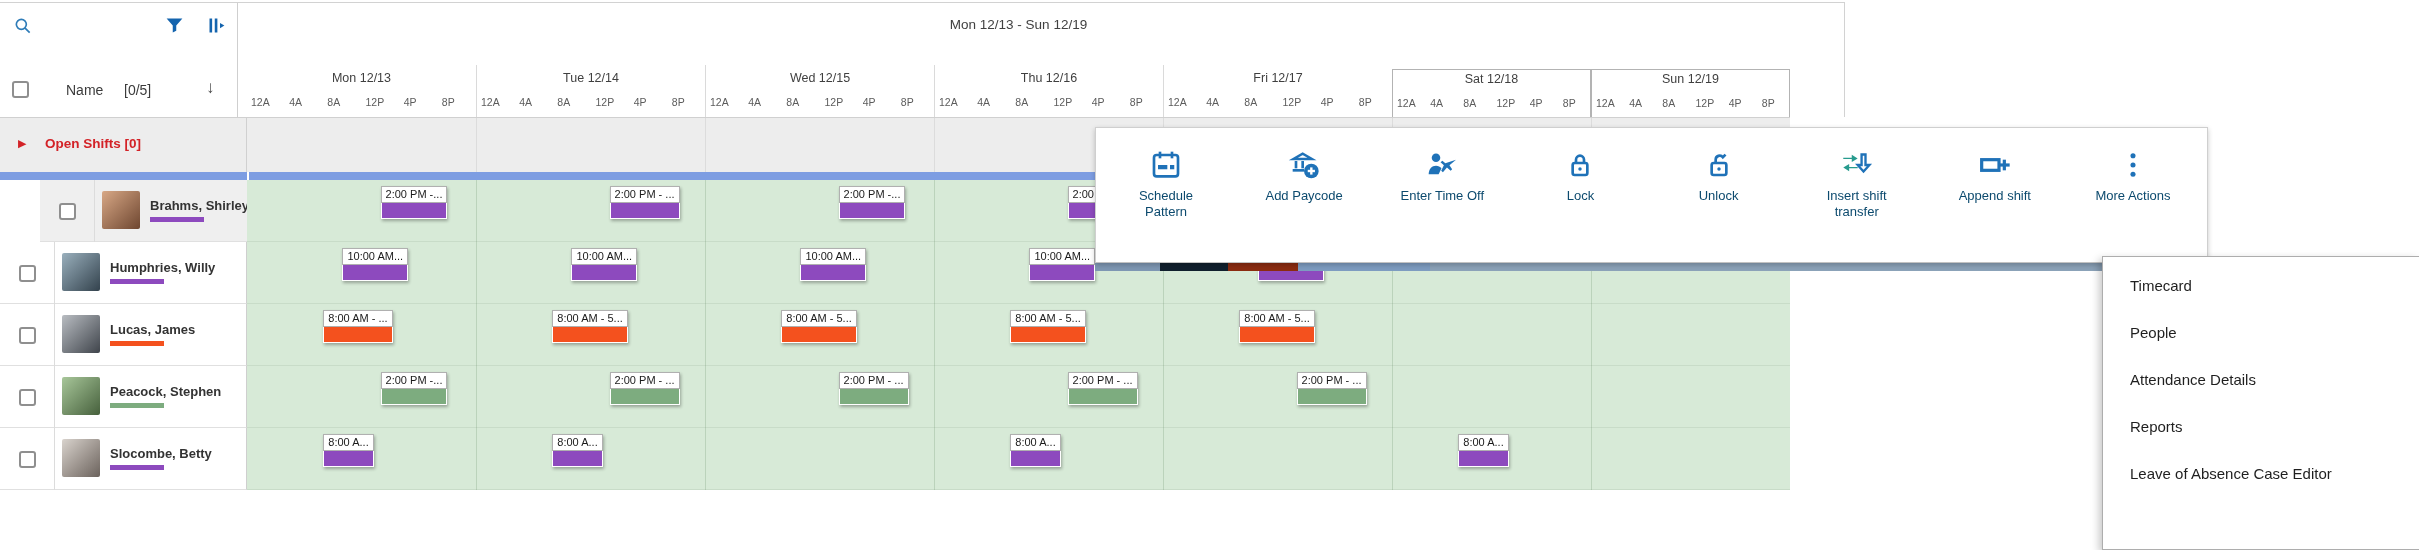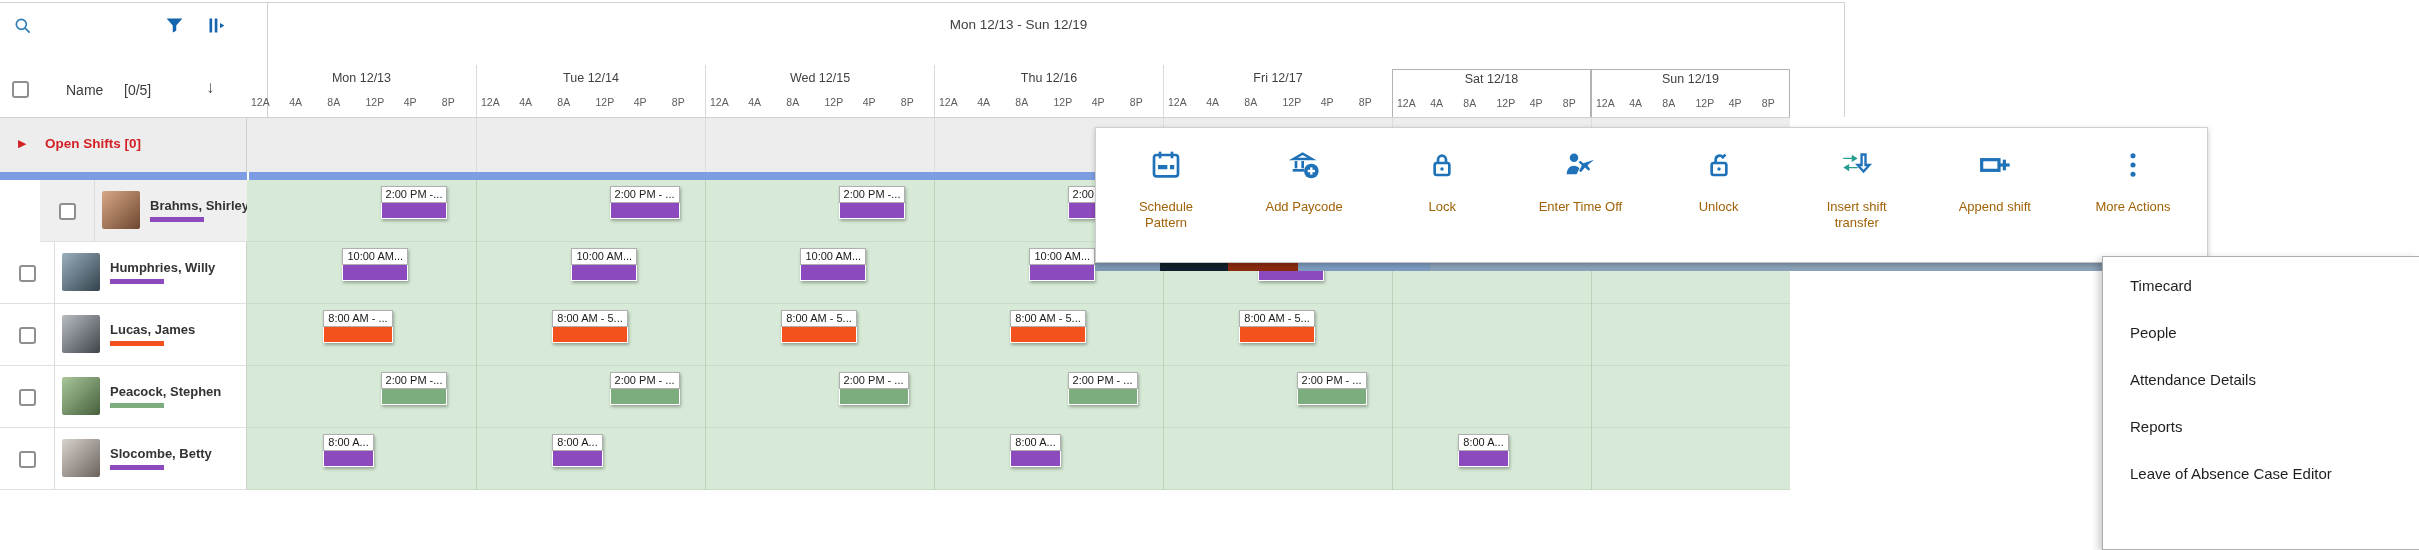--- a/index.html
+++ b/index.html
@@ -3,21 +3,21 @@
 <meta charset="utf-8">
 <style>
   html,body{margin:0;padding:0;background:#fff;}
   *{box-sizing:border-box;}
   .stage{position:relative;width:2419px;height:550px;overflow:hidden;background:#fff;
          font-family:"Liberation Sans",sans-serif;color:#3c3c3c;}
 
   
   .hdr-card{position:absolute;left:0;top:2px;width:1845px;height:115px;background:#fff;
             border-top:1px solid #d2d2d2;border-right:1px solid #d2d2d2;}
-  .left-head{position:absolute;left:0;top:0;width:268px;height:115px;border-right:1px solid #cfcfcf;}
+  .left-head{position:absolute;left:0;top:0;width:238px;height:115px;border-right:1px solid #cfcfcf;}
   .ico{position:absolute;width:22px;height:22px;display:inline-flex;align-items:center;justify-content:center;}
   .ico.search{left:12px;top:12px;}
   .ico.filter{left:163px;top:11px;}
   .ico.cols{left:205px;top:11px;}
   .cb{display:inline-block;width:17px;height:17px;border:2px solid #8f8f8f;border-radius:3px;background:#fff;}
   .nm-cb{position:absolute;left:12px;top:78px;}
   .nm-lbl{position:absolute;left:66px;top:79px;font-size:14px;color:#3b3b3b;}
   .nm-cnt{position:absolute;left:124px;top:79px;font-size:14px;color:#3b3b3b;}
   .nm-sort{position:absolute;left:206px;top:75px;font-size:17px;color:#4a4a4a;}
   .title{position:absolute;left:247px;top:14px;width:1543px;text-align:center;
@@ -79,21 +79,21 @@
   
   #toolbar{position:absolute;left:1095px;top:127px;width:1113px;height:136px;background:#fff;
            border:1px solid #cfcfcf;border-bottom:1px solid #c2c2c2;z-index:5;
            box-shadow:0 2px 5px rgba(0,0,0,0.22);}
   #toolbar-buttons{display:flex;justify-content:space-between;align-items:flex-start;
                    padding:6px 24px 0 20px;height:100%;}
   .tb-btn{width:100px;text-align:center;}
   .tb-sel{height:7px;width:56px;margin:4px auto 4px;background:transparent;}
   .tb-btn.selected .tb-sel{background:#1c5b8c;}
   .tb-ico{display:block;height:34px;}
-  .tb-lbl{width:88px;margin:16px auto 0;font-size:13px;line-height:16px;color:#a16207;}
+  .tb-lbl{width:88px;margin:5px auto 0;font-size:13px;line-height:16px;color:#0c4a6e;}
 
   
   #goto-menu{position:absolute;left:2102px;top:256px;width:317px;height:294px;background:#fff;
              border:1px solid #adadad;border-right:none;z-index:9;padding-top:5px;
              box-shadow:-3px 3px 8px rgba(0,0,0,0.22);overflow:hidden;}
   .mi{height:47px;line-height:47px;padding-left:27px;font-size:15px;color:#1f1f1f;white-space:nowrap;}
   .mi.selected{background:#cfe9fa;border:1px solid #1d87c9;line-height:45px;}
 </style>
 </head>
 <body>
@@ -424,34 +424,34 @@
               <line x1="3.5" y1="16" x2="12" y2="16" stroke="#1f72b8" stroke-width="2"></line>
               <circle cx="17.5" cy="16.5" r="5.5" fill="#1f72b8"></circle>
               <line x1="17.5" y1="13.8" x2="17.5" y2="19.2" stroke="#fff" stroke-width="1.8"></line>
               <line x1="14.8" y1="16.5" x2="20.2" y2="16.5" stroke="#fff" stroke-width="1.8"></line>
             </svg></div>
           <div class="tb-lbl">Add Paycode</div>
         </div>
         <div class="tb-btn">
           <div class="tb-sel"></div>
           <div class="tb-ico"><svg viewBox="0 0 24 24" width="32" height="32">
+              <circle cx="7.5" cy="6.5" r="3.2" fill="#1f72b8"></circle>
+              <path d="M2 19c0-4 2.4-6.5 5.5-6.5 1.7 0 3.1.7 4.1 1.9L9.5 19z" fill="#1f72b8"></path>
+              <path d="M22.5 8l-8 2.6-2.2-1.8-1.4 1.1 2.5 2.2-2 4.2 1.3 1.1 3-3.5 2.8 2.5 1.1-1.3-2-3z" fill="#1f72b8"></path>
+            </svg></div>
+          <div class="tb-lbl">Enter Time Off</div>
+        </div>
+        <div class="tb-btn">
+          <div class="tb-sel"></div>
+          <div class="tb-ico"><svg viewBox="0 0 24 24" width="32" height="32">
               <rect x="6.5" y="10.5" width="11" height="9" rx="1.5" fill="none" stroke="#1f72b8" stroke-width="2"></rect>
               <path d="M9 10.5V8a3 3 0 0 1 6 0v2.5" fill="none" stroke="#1f72b8" stroke-width="2"></path>
               <circle cx="12" cy="15" r="1.3" fill="#1f72b8"></circle>
             </svg></div>
           <div class="tb-lbl">Lock</div>
-        </div>
-        <div class="tb-btn">
-          <div class="tb-sel"></div>
-          <div class="tb-ico"><svg viewBox="0 0 24 24" width="32" height="32">
-              <circle cx="7.5" cy="6.5" r="3.2" fill="#1f72b8"></circle>
-              <path d="M2 19c0-4 2.4-6.5 5.5-6.5 1.7 0 3.1.7 4.1 1.9L9.5 19z" fill="#1f72b8"></path>
-              <path d="M22.5 8l-8 2.6-2.2-1.8-1.4 1.1 2.5 2.2-2 4.2 1.3 1.1 3-3.5 2.8 2.5 1.1-1.3-2-3z" fill="#1f72b8"></path>
-            </svg></div>
-          <div class="tb-lbl">Enter Time Off</div>
         </div>
         <div class="tb-btn">
           <div class="tb-sel"></div>
           <div class="tb-ico"><svg viewBox="0 0 24 24" width="32" height="32">
               <rect x="6.5" y="10.5" width="11" height="9" rx="1.5" fill="none" stroke="#1f72b8" stroke-width="2"></rect>
               <path d="M9.5 10.5V8a3 3 0 0 1 5.4-1.8l2-2" fill="none" stroke="#1f72b8" stroke-width="2"></path>
               <circle cx="12" cy="15" r="1.3" fill="#1f72b8"></circle>
             </svg></div>
           <div class="tb-lbl">Unlock</div>
         </div>

